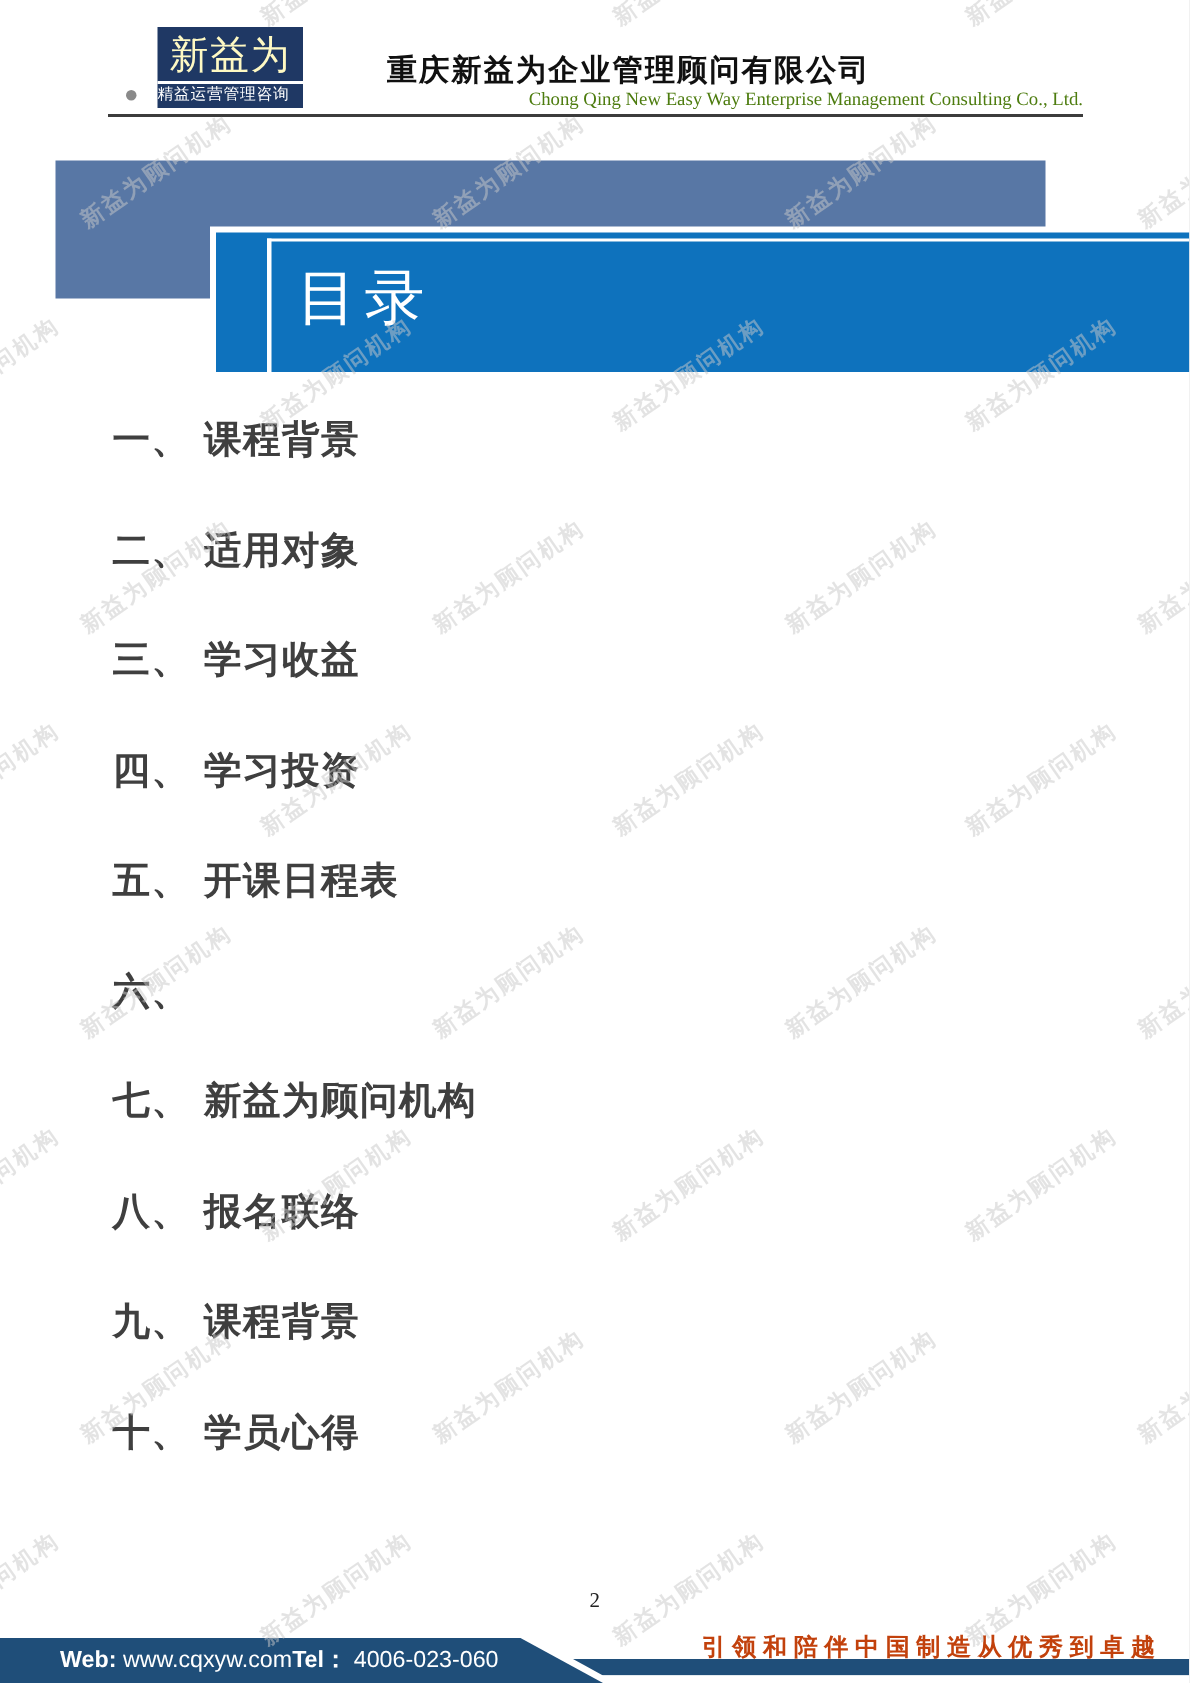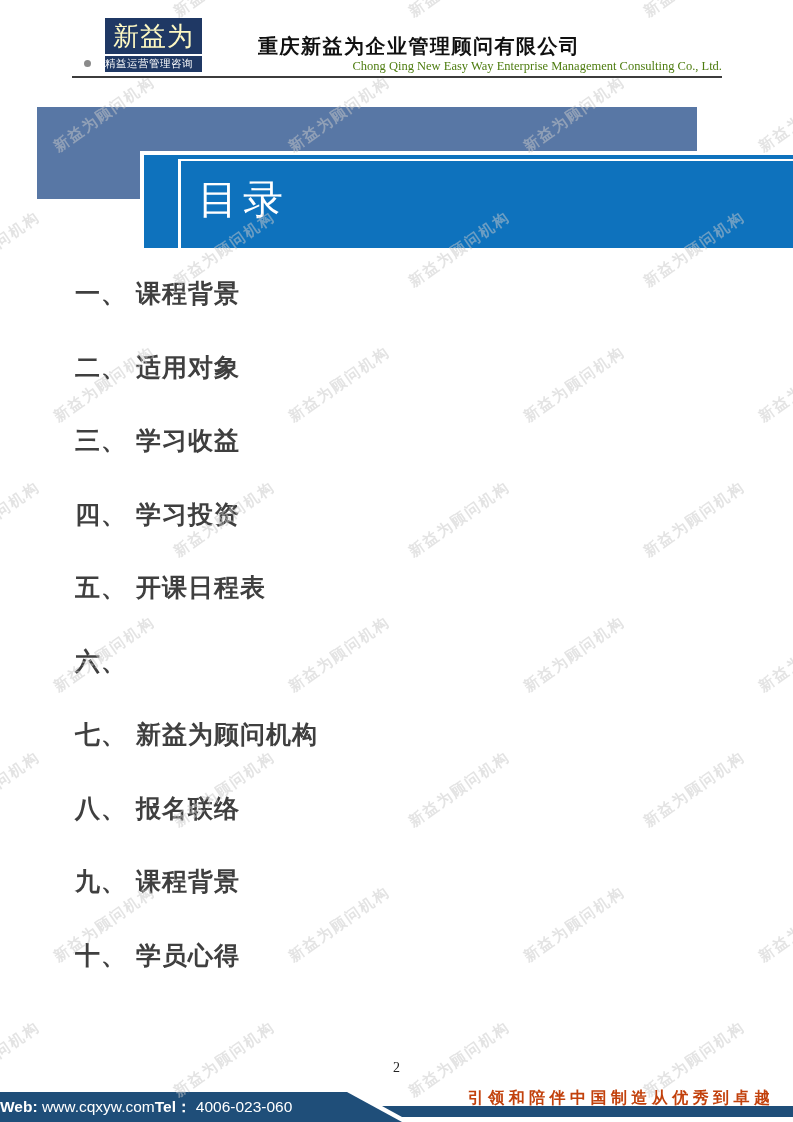--- a/index.html
+++ b/index.html
@@ -93,21 +93,21 @@
     position: absolute; left: 0; right: 0; top: 1060px;
     text-align: center;
     font-family: "Liberation Serif", serif;
     font-size: 14px; color: #222;
   }
   .footer-bar {
     position: absolute; left: 0; top: 1092px;
     width: 402px; height: 30px;
     background: #1f4e79;
     clip-path: polygon(0 0, 347px 0, 402px 30px, 0 30px);
-    color: #fff; line-height: 30px; 
+    color: #fff; line-height: 30px; padding-left: 40px;
     font-size: 15.5px; white-space: nowrap;
   }
   .footer-bar .b { font-weight: bold; }
   .footer-strip {
     position: absolute; left: 376px; right: 0; top: 1106px; height: 11px;
     background: #1f4e79;
     clip-path: polygon(6px 0, 100% 0, 100% 100%, 26px 100%);
   }
   .footer-slogan {
     position: absolute; right: 23px; top: 1088px;

